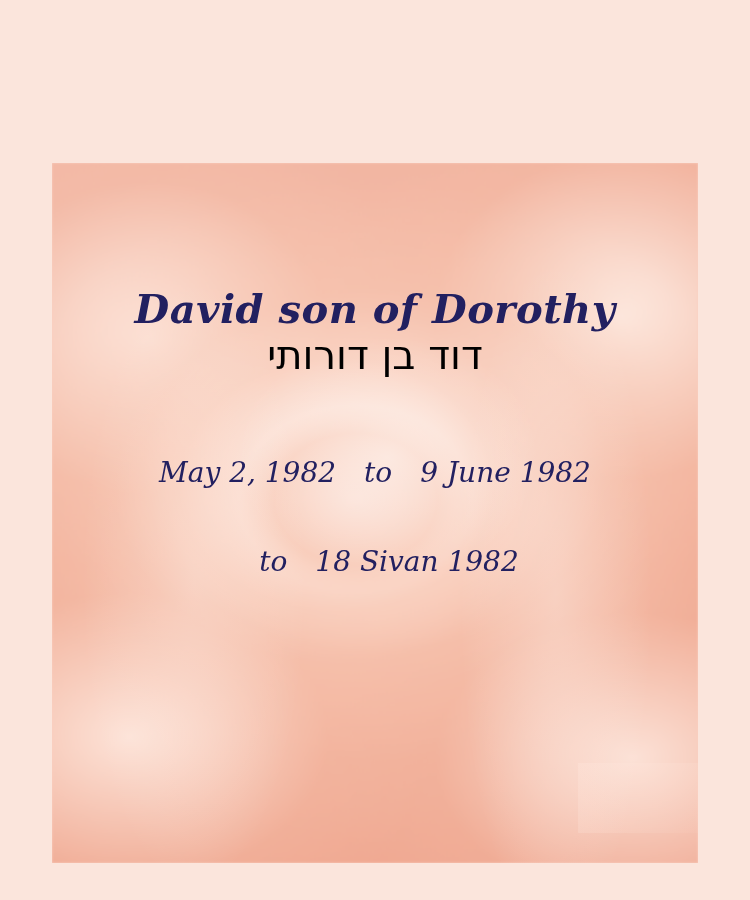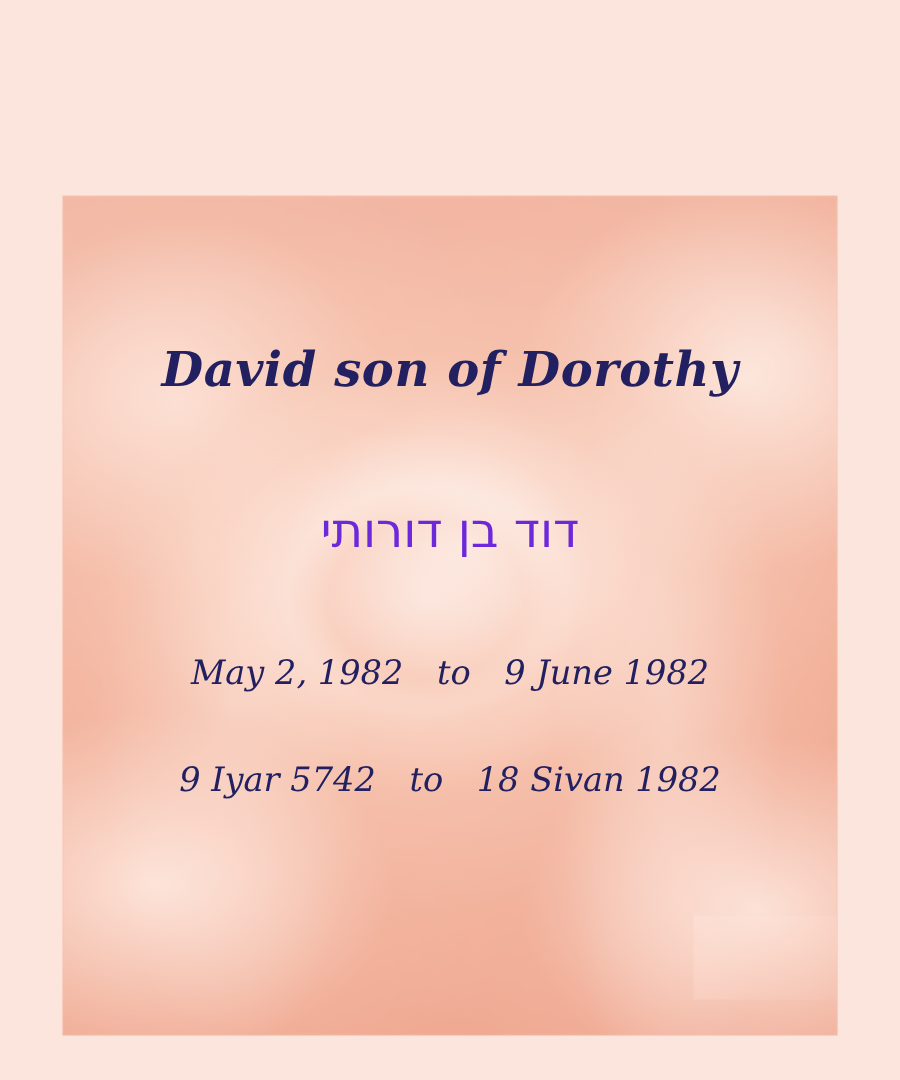--- a/index.html
+++ b/index.html
@@ -84,25 +84,24 @@
     margin-top: 122px;
     font-family: "DejaVu Serif", serif;
     font-style: italic;
     font-weight: bold;
     font-size: 40px;
     letter-spacing: 0.5px;
     color: #222060;
     white-space: nowrap;
   }
   .deceased-name-he {
-    margin-top: 88px;
     font-family: "DejaVu Sans", sans-serif;
     font-size: 40px;
     direction: rtl;
-    color: #6d28d9;
+    color: #000000;
     white-space: nowrap;
   }
   .date-row {
     display: flex;
     align-items: baseline;
     justify-content: center;
     font-family: "DejaVu Serif", serif;
     font-style: italic;
     font-size: 28px;
     color: #222060;
@@ -134,21 +133,20 @@
 
       <div class="deceased-name-he">דוד בן דורותי</div>
 
       <div class="date-row gregorian-row">
         <span class="date-start">May 2, 1982</span>
         <span class="date-sep">to</span>
         <span class="date-end">9 June 1982</span>
       </div>
 
       <div class="date-row hebrew-row">
-        <span class="date-start">9 Iyar 5742</span>
         <span class="date-sep">to</span>
         <span class="date-end">18 Sivan 1982</span>
       </div>
 
     </div>
   </div>
 
 </div>
 
 </body></html>

